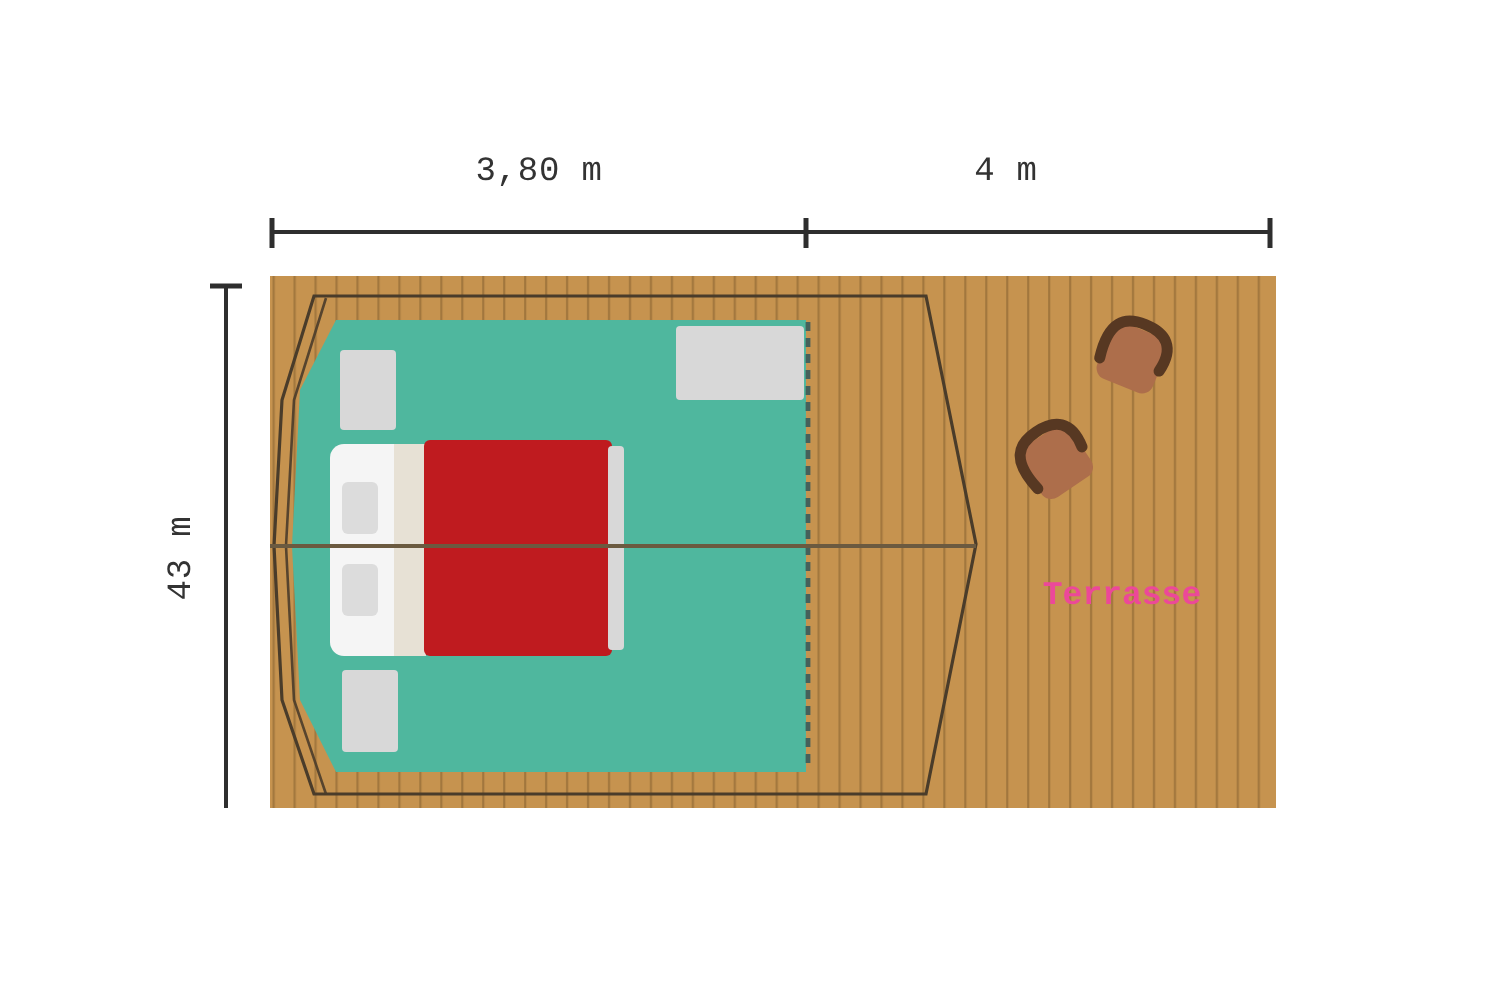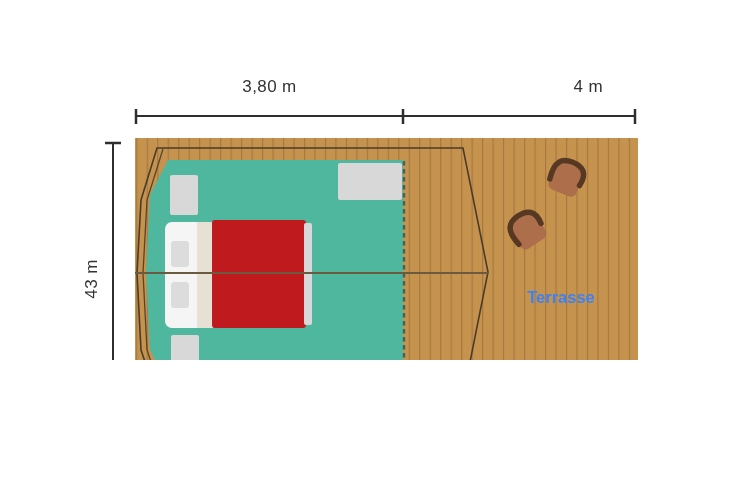--- a/index.html
+++ b/index.html
@@ -1,20 +1,20 @@
 <!DOCTYPE html>
 <html><head>
 <meta charset="utf-8">
 <style>
   html,body{margin:0;padding:0;background:#ffffff;}
   #canvas{
     position:relative;
-    width:751px;height:360px;
+    width:751px;height:404px;
     background:#ffffff;
-    font-family:Liberation Sans, sans-serif;
+    font-family:Liberation Mono, monospace;
     overflow:hidden;
   }
   #plan-svg{position:absolute;left:0;top:0;}
   .dim-label{
     position:absolute;
     font-size:17px;
     color:#333333;
     letter-spacing:0.4px;
     text-align:center;
     white-space:nowrap;
@@ -24,21 +24,21 @@
     left:52px;top:269px;width:80px;height:20px;
     transform:rotate(-90deg);
     transform-origin:center center;
     font-size:17px;color:#333333;text-align:center;
     letter-spacing:0.4px;white-space:nowrap;
   }
   .terrace-label{
     position:absolute;
     left:496px;top:286px;width:130px;
     text-align:center;
-    color:#3b82f6;
+    color:#ec4899;
     font-weight:bold;
     font-size:16.5px;
     line-height:23px;
   }
 </style>
 </head>
 <body>
 
 <div id="canvas">
 
@@ -93,21 +93,21 @@
 
     <g>
       <line x1="113" y1="143" x2="113" y2="411" stroke-width="2" stroke="#2E2E2E"></line>
       <line x1="105" y1="143" x2="121" y2="143" stroke="#2E2E2E" stroke-width="2.5"></line>
       <line x1="105" y1="411" x2="121" y2="411" stroke="#2E2E2E" stroke-width="2.5"></line>
     </g>
   </svg>
 
   <div class="dim-label" style="left:136px;top:77px;width:267px;">3,80 m</div>
 
-  <div class="dim-label" style="left:403px;top:77px;width:200px;text-align:right;">4 m</div>
+  <div class="dim-label" style="left:403px;top:77px;width:200px;">4 m</div>
 
   <div class="dim-label-vertical">43 m</div>
 
   <div class="terrace-label">
     <div>Terrasse</div>
   </div>
 
 </div>
 
 </body></html>

